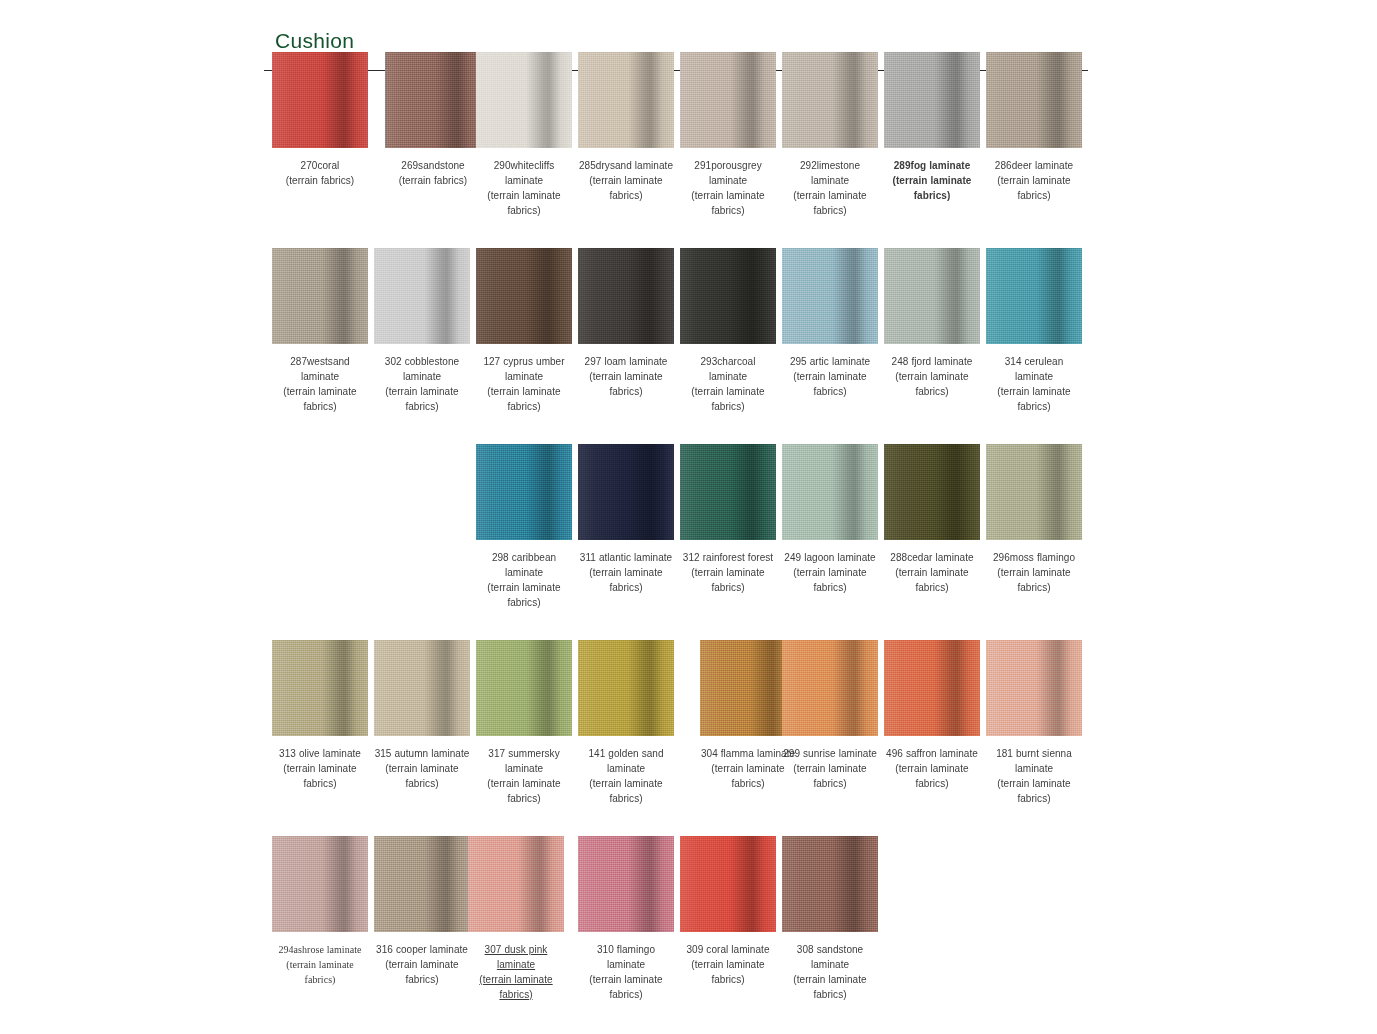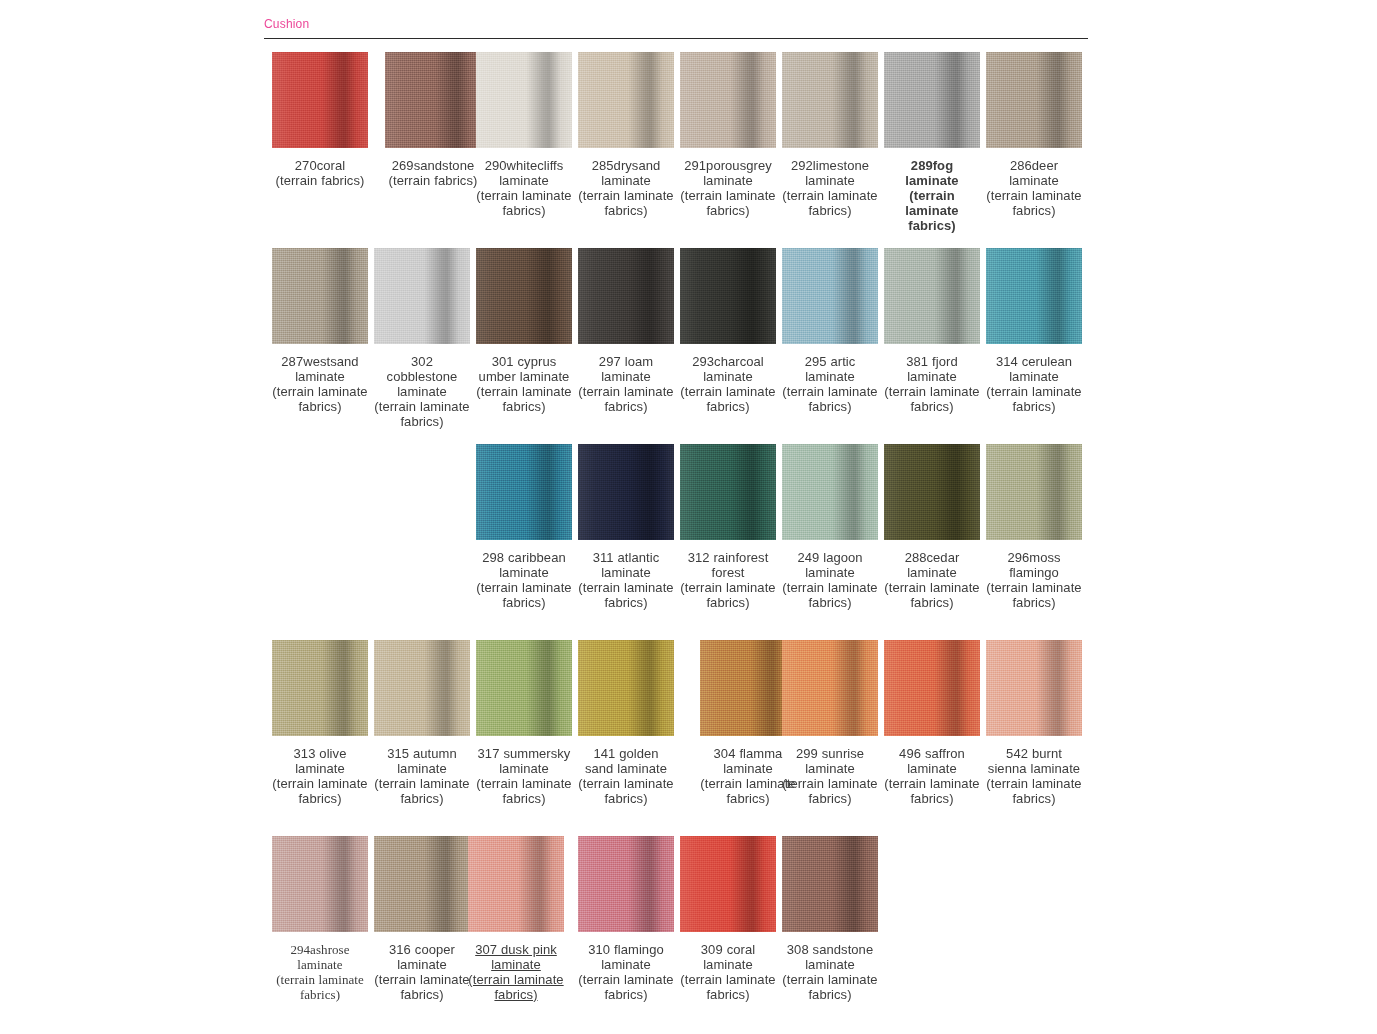--- a/index.html
+++ b/index.html
@@ -21,27 +21,27 @@
     height: 1034px;
     background: #ffffff;
   }
   .header {
     position: absolute;
     left: 264px;
     top: 18px;
     width: 824px;
   }
   .header-title {
-    font-size: 12px;
+    font-size: 21px;
     font-weight: 400;
     letter-spacing: 0.015em;
-    color: #ec4899;
+    color: #14532d;
     line-height: 1.1;
     padding-bottom: 7px;
-    margin: 0;
+    margin: 11px;
   }
   .header-rule {
     height: 0;
     border-bottom: 1px solid #2b2b2b;
     width: 100%;
   }
   .grid {
     position: absolute;
     left: 272px;
     top: 52px;
@@ -87,21 +87,21 @@
       rgba(255,255,255,0.10) 0%,
       rgba(255,255,255,0.04) 18%,
       rgba(0,0,0,0.00) 52%,
       rgba(0,0,0,0.22) 70%,
       rgba(0,0,0,0.26) 76%,
       rgba(0,0,0,0.04) 88%,
       rgba(255,255,255,0.06) 100%);
   }
   .caption {
     margin-top: 10px;
-    font-size: 13px;
+    font-size: 10px;
     line-height: 15px;
     text-align: center;
     color: #3d3d3d;
     letter-spacing: 0.005em;
     word-spacing: 0.02em;
   }
   .caption .cap-line {
     display: block;
   }
 </style>
@@ -185,21 +185,21 @@
         <div class="cell" style="left: 102px;">
           <div class="swatch"></div>
           <div class="caption">
             <span class="cap-line">302 cobblestone laminate</span>
             <span class="cap-line">(terrain laminate fabrics)</span>
           </div>
         </div>
         <div class="cell" style="left: 204px;">
           <div class="swatch" style="background-color: rgb(94, 74, 60);"></div>
           <div class="caption">
-            <span class="cap-line">301 cyprus umber laminate</span>
+            <span class="cap-line">127 cyprus umber laminate</span>
             <span class="cap-line">(terrain laminate fabrics)</span>
           </div>
         </div>
         <div class="cell" style="left: 306px;">
           <div class="swatch" style="background-color: rgb(59, 56, 53);"></div>
           <div class="caption">
             <span class="cap-line">297 loam laminate</span>
             <span class="cap-line">(terrain laminate fabrics)</span>
           </div>
         </div>
@@ -213,21 +213,21 @@
         <div class="cell" style="left: 510px;">
           <div class="swatch" style="background-color: rgb(143, 182, 196);"></div>
           <div class="caption">
             <span class="cap-line">295 artic laminate</span>
             <span class="cap-line">(terrain laminate fabrics)</span>
           </div>
         </div>
         <div class="cell" style="left: 612px;">
           <div class="swatch" style="background-color: rgb(169, 180, 171);"></div>
           <div class="caption">
-            <span class="cap-line">381 fjord laminate</span>
+            <span class="cap-line">248 fjord laminate</span>
             <span class="cap-line">(terrain laminate fabrics)</span>
           </div>
         </div>
         <div class="cell" style="left: 714px;">
           <div class="swatch" style="background-color: rgb(74, 152, 168);"></div>
           <div class="caption">
             <span class="cap-line">314 cerulean laminate</span>
             <span class="cap-line">(terrain laminate fabrics)</span>
           </div>
         </div>
@@ -322,21 +322,21 @@
         <div class="cell" style="left: 612px;">
           <div class="swatch" style="background-color: rgb(220, 102, 71);"></div>
           <div class="caption">
             <span class="cap-line">496 saffron laminate</span>
             <span class="cap-line">(terrain laminate fabrics)</span>
           </div>
         </div>
         <div class="cell" style="left: 714px;">
           <div class="swatch" style="background-color: rgb(228, 167, 146);"></div>
           <div class="caption">
-            <span class="cap-line">542 burnt sienna laminate</span>
+            <span class="cap-line">181 burnt sienna laminate</span>
             <span class="cap-line">(terrain laminate fabrics)</span>
           </div>
         </div>
       </div>
       <div class="row">
         <div class="cell" style="left: 0px; font-family: Liberation Serif, serif;">
           <div class="swatch" style="background-color: rgb(196, 161, 155);"></div>
           <div class="caption">
             <span class="cap-line">294ashrose laminate</span>
             <span class="cap-line">(terrain laminate fabrics)</span>

